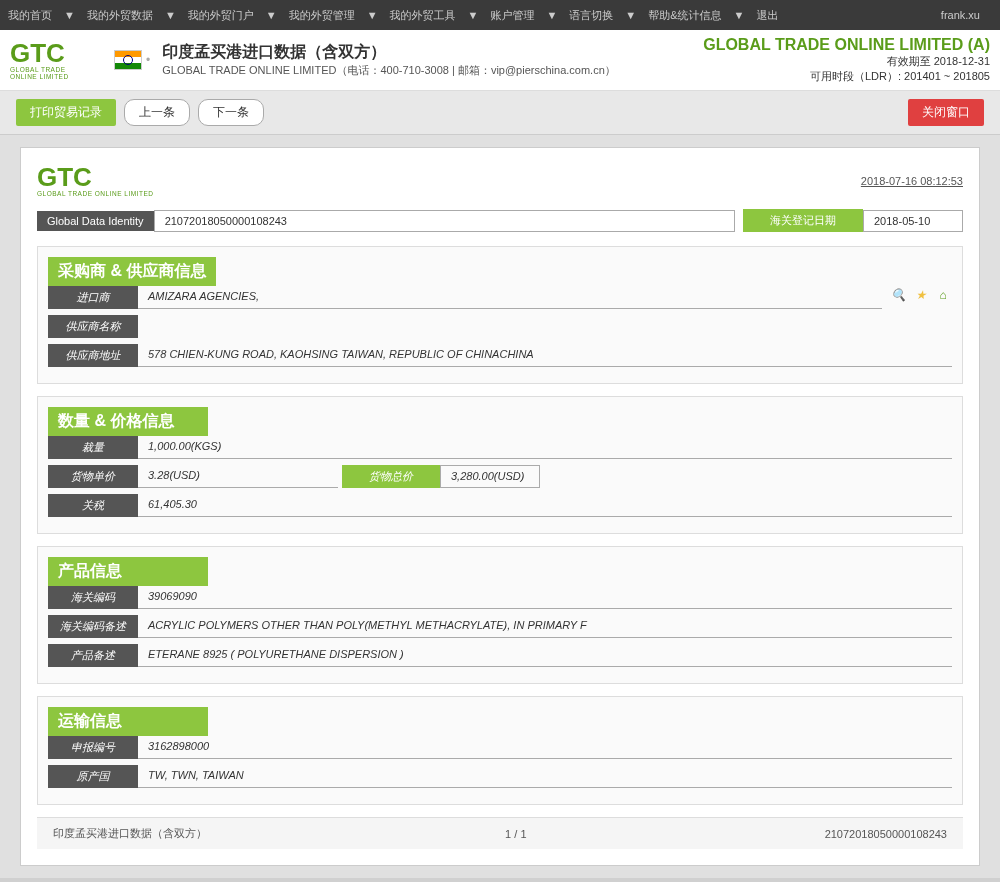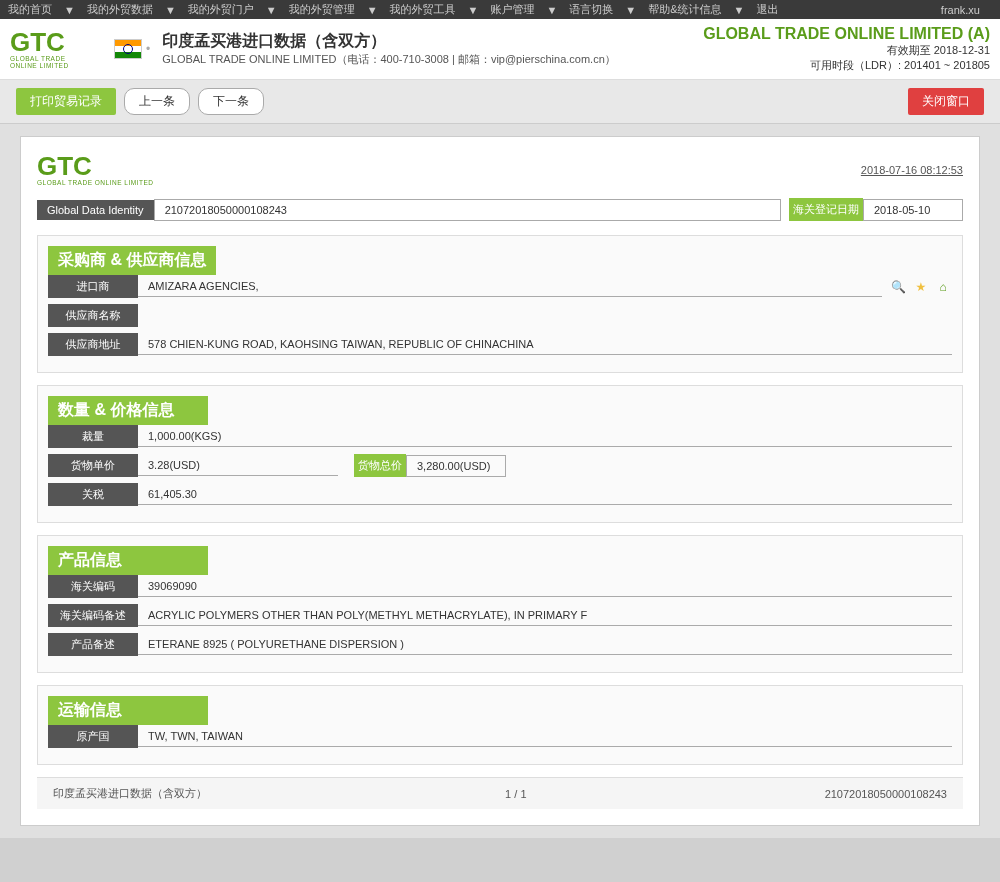--- a/index.html
+++ b/index.html
@@ -1,19 +1,19 @@
 <!DOCTYPE html>
 <html><head>
   <meta charset="utf-8">
   <style>
     * { margin: 0; padding: 0; box-sizing: border-box; }
     body { font-family: Arial, sans-serif; font-size: 12px; background: #d0d0d0; width: 1000px; min-height: 882px; }
 
     
-    .top-nav { background: #3a3a3a; color: #ccc; height: 19px; display: flex; align-items: center; padding: 0 8px; font-size: 11px; }
+    .top-nav { background: #3a3a3a; color: #ccc; height: 30px; display: flex; align-items: center; padding: 0 8px; font-size: 11px; }
     .top-nav span { margin-right: 12px; cursor: pointer; }
     .top-nav .right { margin-left: auto; }
 
     
     .header { background: #fff; display: flex; align-items: center; padding: 6px 10px; border-bottom: 1px solid #ddd; }
     .logo-area { display: flex; align-items: center; margin-right: 16px; }
     .logo-box { width: 80px; height: 42px; background: #fff; display: flex; align-items: center; justify-content: center; }
     .flag-area { display: flex; align-items: center; margin: 0 8px; }
     .flag { width: 28px; height: 20px; background: linear-gradient(to bottom, #ff9900 33%, #fff 33%, #fff 66%, #138808 66%); border: 1px solid #ccc; position: relative; }
     .flag::after { content: ''; position: absolute; width: 8px; height: 8px; border-radius: 50%; border: 1px solid #000080; top: 50%; left: 50%; transform: translate(-50%, -50%); }
@@ -34,28 +34,28 @@
     .record-card { background: #fff; border: 1px solid #ccc; padding: 16px; margin-bottom: 0; }
 
     
     .card-header { display: flex; align-items: center; justify-content: space-between; margin-bottom: 12px; }
     .card-timestamp { font-size: 11px; color: #555; text-decoration: underline; }
 
     
     .identity-row { display: flex; align-items: center; gap: 0; margin-bottom: 14px; }
     .identity-label { background: #555; color: #fff; padding: 4px 10px; font-size: 11px; white-space: nowrap; }
     .identity-value { border: 1px solid #aaa; padding: 4px 10px; font-size: 11px; flex: 1; color: #333; }
-    .date-label { background: #8dc63f; color: #fff; padding: 4px 4px; font-size: 11px; white-space: nowrap; margin-left: 8px; }
+    .date-label { background: #8dc63f; color: #fff; padding: 4px 27px; font-size: 11px; white-space: nowrap; margin-left: 8px; }
     .date-value { border: 1px solid #aaa; padding: 4px 10px; font-size: 11px; color: #333; min-width: 100px; }
 
     
     .section-header { background: #8dc63f; color: #fff; padding: 4px 10px; font-size: 16px; font-weight: bold; margin-bottom: 0; display: inline-block; min-width: 160px; }
 
     
-    .field-row { display: flex; align-items: center; margin-bottom: 6px; }
+    .field-row { display: flex; margin-bottom: 6px; font-style: italic; }
     .field-label { background: #555; color: #fff; padding: 4px 10px; font-size: 11px; white-space: nowrap; min-width: 90px; text-align: center; }
     .field-value { border-bottom: 1px solid #aaa; padding: 4px 10px; font-size: 11px; color: #333; flex: 1; }
     .field-icons { display: flex; gap: 4px; margin-left: 8px; }
     .field-icon { width: 18px; height: 18px; cursor: pointer; display: flex; align-items: center; justify-content: center; }
 
     
     .section-block { border: 1px solid #ddd; padding: 10px; margin-bottom: 12px; background: #fafafa; }
 
     
     .record-footer { display: flex; align-items: center; justify-content: space-between; padding: 8px 16px; background: #f5f5f5; border-top: 1px solid #ddd; font-size: 11px; color: #555; }
@@ -164,21 +164,21 @@
       <div>
         <span class="section-header">数量 &amp; 价格信息</span>
       </div>
       <div class="field-row">
         <span class="field-label">裁量</span>
         <span class="field-value">1,000.00(KGS)</span>
       </div>
       <div class="field-row">
         <span class="field-label">货物单价</span>
         <span class="field-value" style="max-width:200px;">3.28(USD)</span>
-        <span class="date-label" style="margin-left:16px;">货物总价</span>
+        <span class="date-label" style="margin-left:4px;">货物总价</span>
         <span class="date-value">3,280.00(USD)</span>
       </div>
       <div class="field-row">
         <span class="field-label">关税</span>
         <span class="field-value">61,405.30</span>
       </div>
     </div>
 
     <div class="section-block">
       <div>
@@ -194,20 +194,24 @@
       </div>
       <div class="field-row">
         <span class="field-label">产品备述</span>
         <span class="field-value">ETERANE 8925 ( POLYURETHANE DISPERSION )</span>
       </div>
     </div>
 
     <div class="section-block">
       <div>
         <span class="section-header">运输信息</span>
+      </div>
+      <div class="field-row">
+        <span class="field-label">申报编号</span>
+        <span class="field-value">3162898000</span>
       </div>
       <div class="field-row">
         <span class="field-label">原产国</span>
         <span class="field-value">TW, TWN, TAIWAN</span>
       </div>
     </div>
 
     <div class="record-footer">
       <span>印度孟买港进口数据（含双方）</span>
       <span>1 / 1</span>

